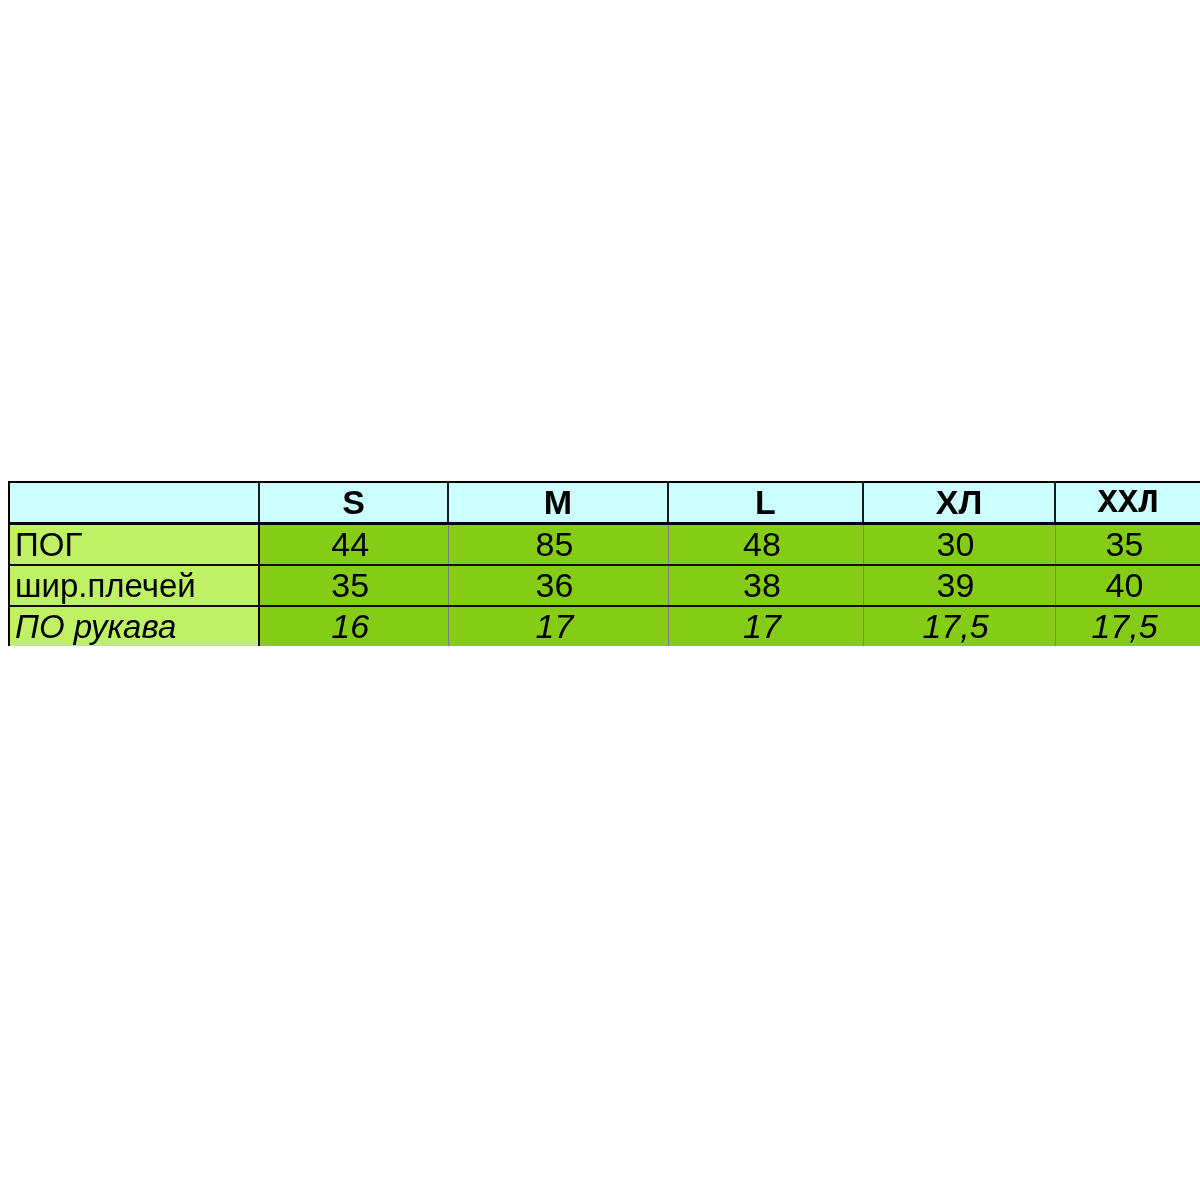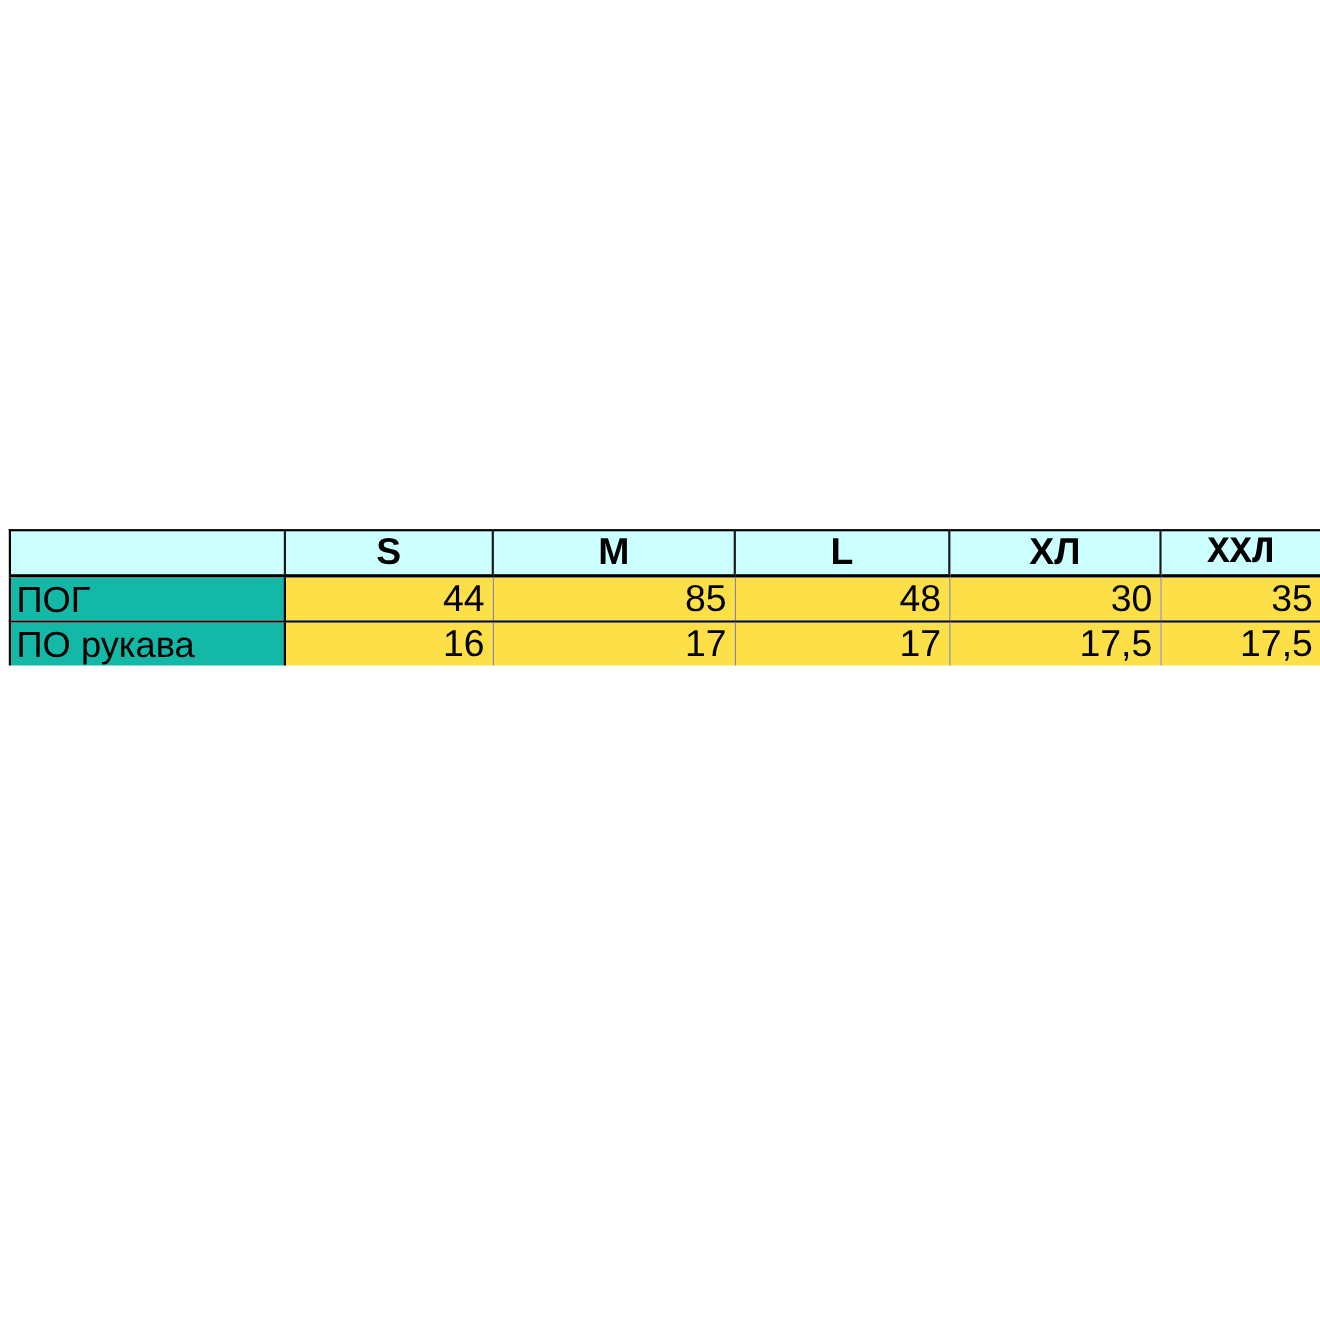--- a/index.html
+++ b/index.html
@@ -54,38 +54,39 @@
   table.size-chart td {
     height: 37px;
     padding: 0;
     vertical-align: middle;
     overflow: hidden;
     white-space: nowrap;
     border-top: 2px solid #0d0d0d;
     border-bottom: 2px solid #0d0d0d;
   }
   table.size-chart td.label {
-    background: #14b8a6;
+    background: #bef264;
     font-size: 33px;
     text-align: left;
     padding-left: 5px;
     border-left: 2px solid #000000;
     border-right: 2px solid #000000;
   }
   table.size-chart td.num {
-    background: #fde047;
+    background: #84cc16;
     font-size: 34px;
-    text-align: right;
+    text-align: center;
     padding-right: 7px;
     border-left: 1px solid #808080;
     border-right: 1px solid #808080;
   }
   
   table.size-chart tbody tr:last-child td {
     border-bottom: none;
+    font-style: italic;
   }
 </style>
 </head>
 <body>
 
 <div class="stage">
   <div class="table-wrap">
     <table class="size-chart">
       <colgroup>
         <col style="width:250px">
@@ -108,20 +109,28 @@
       <tbody>
         <tr>
           <td class="label">ПОГ</td>
           <td class="num">44</td>
           <td class="num">85</td>
           <td class="num">48</td>
           <td class="num">30</td>
           <td class="num">35</td>
         </tr>
         <tr>
+          <td class="label">шир.плечей</td>
+          <td class="num">35</td>
+          <td class="num">36</td>
+          <td class="num">38</td>
+          <td class="num">39</td>
+          <td class="num">40</td>
+        </tr>
+        <tr>
           <td class="label">ПО рукава</td>
           <td class="num">16</td>
           <td class="num">17</td>
           <td class="num">17</td>
           <td class="num">17,5</td>
           <td class="num">17,5</td>
         </tr>
       </tbody>
     </table>
   </div>

